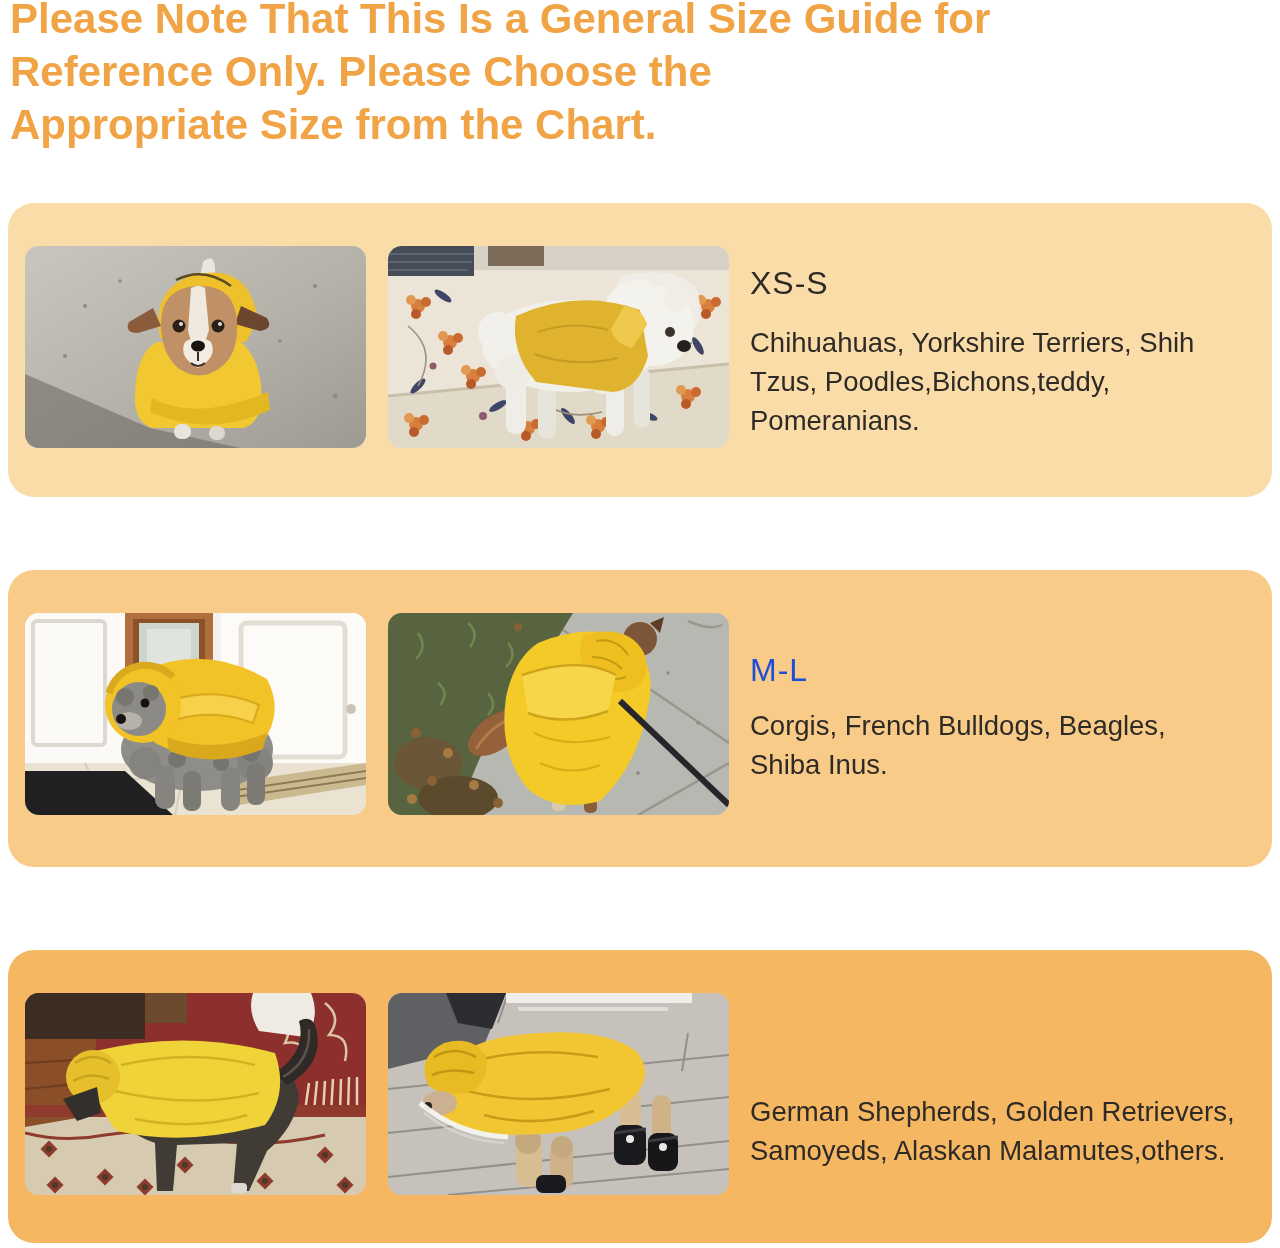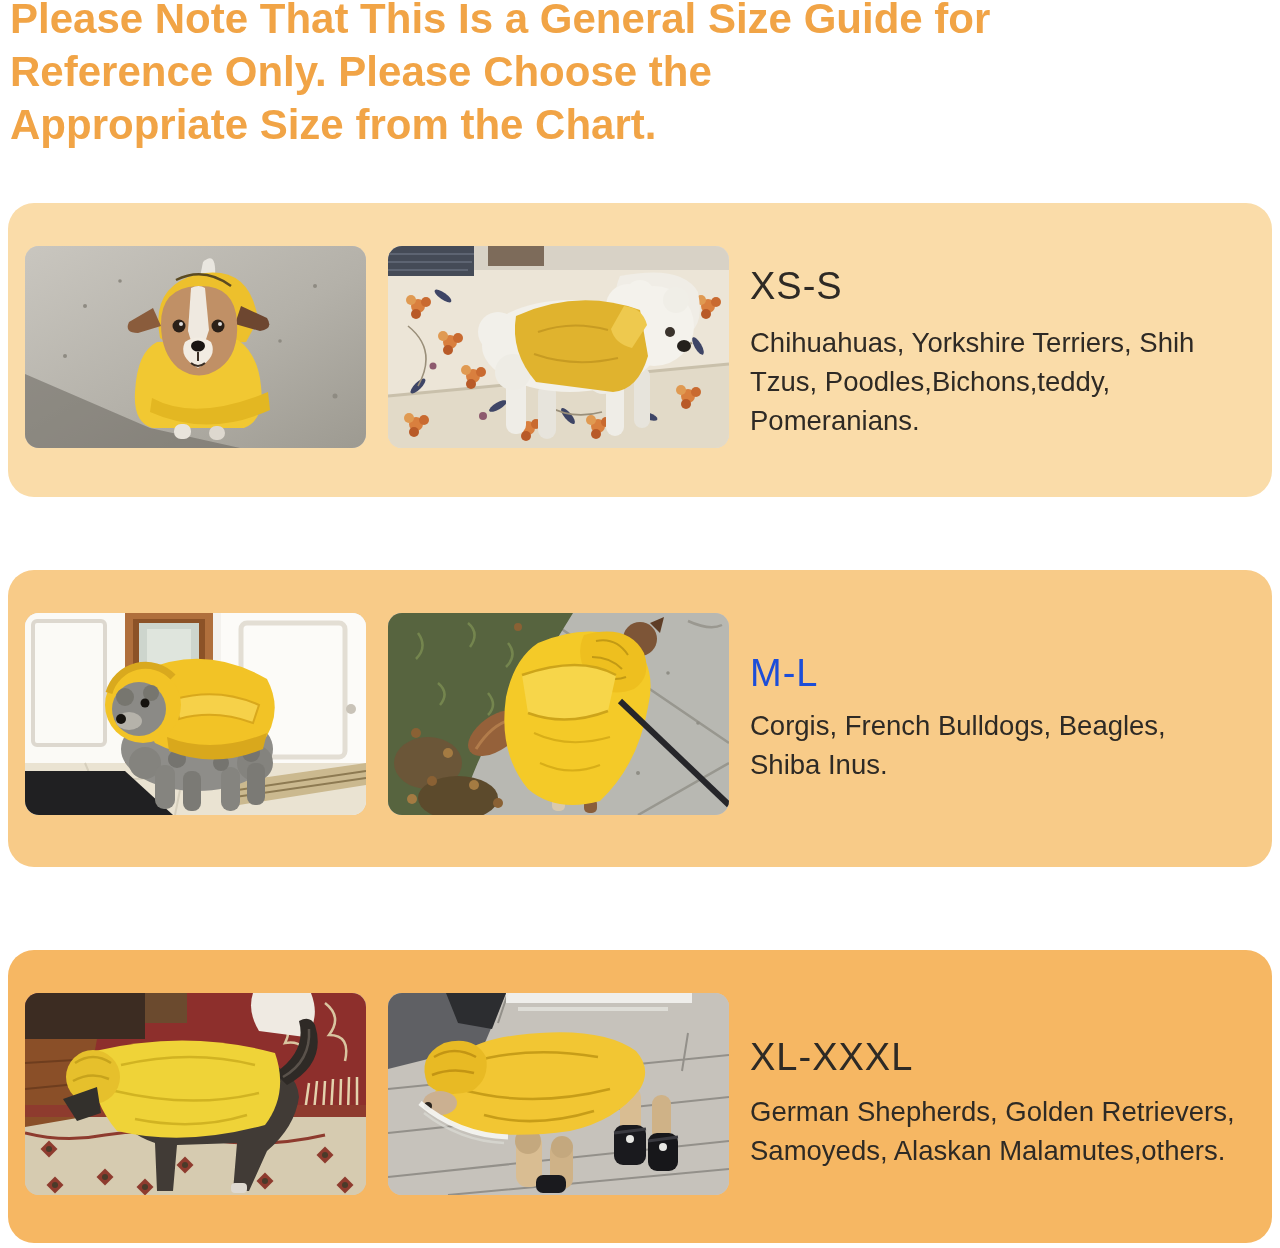--- a/index.html
+++ b/index.html
@@ -18,21 +18,21 @@
   #panel-2 { top:570px; height:297px; }
   #panel-3 { top:950px; height:293px; }
   .photo {
     position:absolute; top:43px; width:341px; height:202px;
     border-radius:14px; overflow:hidden; background:#ccc;
   }
   .photo.first  { left:17px; }
   .photo.second { left:380px; }
   .photo svg { display:block; width:100%; height:100%; }
   .size-title {
-    position:absolute; left:742px; font-size:38px; line-height:1;
+    position:absolute; left:742px; font-size:32px; line-height:1;
     font-weight:400; letter-spacing:1px; white-space:pre;
   }
   .breeds {
     position:absolute; left:742px; width:540px;
     font-size:27.5px; line-height:39px; white-space:pre-line;
   }
   #panel-1 .size-title { top:64px; }
   #panel-1 .breeds     { top:120px; }
   #panel-2 .size-title { top:84px; }
   #panel-2 .breeds     { top:136px; }
@@ -304,16 +304,15 @@
       <path d="M80,70 q60,-18 130,-6 M72,96 q70,20 150,0 M96,122 q50,14 110,-4" stroke="#c79d18" stroke-width="2.5" fill="none"></path>
       <path d="M40,92 Q28,64 56,50 Q86,42 98,64 Q102,86 84,98 Q56,106 40,92 Z" fill="#e8ba24"></path>
       <path d="M46,64 q20,-12 42,0 M44,82 q20,-8 42,-2" stroke="#c39514" stroke-width="2.5" fill="none"></path>
       <ellipse cx="52" cy="110" rx="17" ry="12" fill="#cbb091"></ellipse>
       <circle cx="40" cy="113" r="4" fill="#2a241e"></circle>
       <path d="M32,110 Q70,142 120,144" stroke="#f4f4f0" stroke-width="5" fill="none" opacity="0.95"></path>
       <path d="M36,120 Q72,148 116,150" stroke="#d8d8d2" stroke-width="2.5" fill="none" opacity="0.8"></path>
     </svg>
   </div>
 
-  <div class="size-title" style="color: rgb(46, 42, 37);">XL-XXXL</div>
   <div class="breeds" style="color: rgb(46, 42, 37);">German Shepherds, Golden Retrievers,
 Samoyeds, Alaskan Malamutes,others.</div>
 </div>
 
 </body></html>

